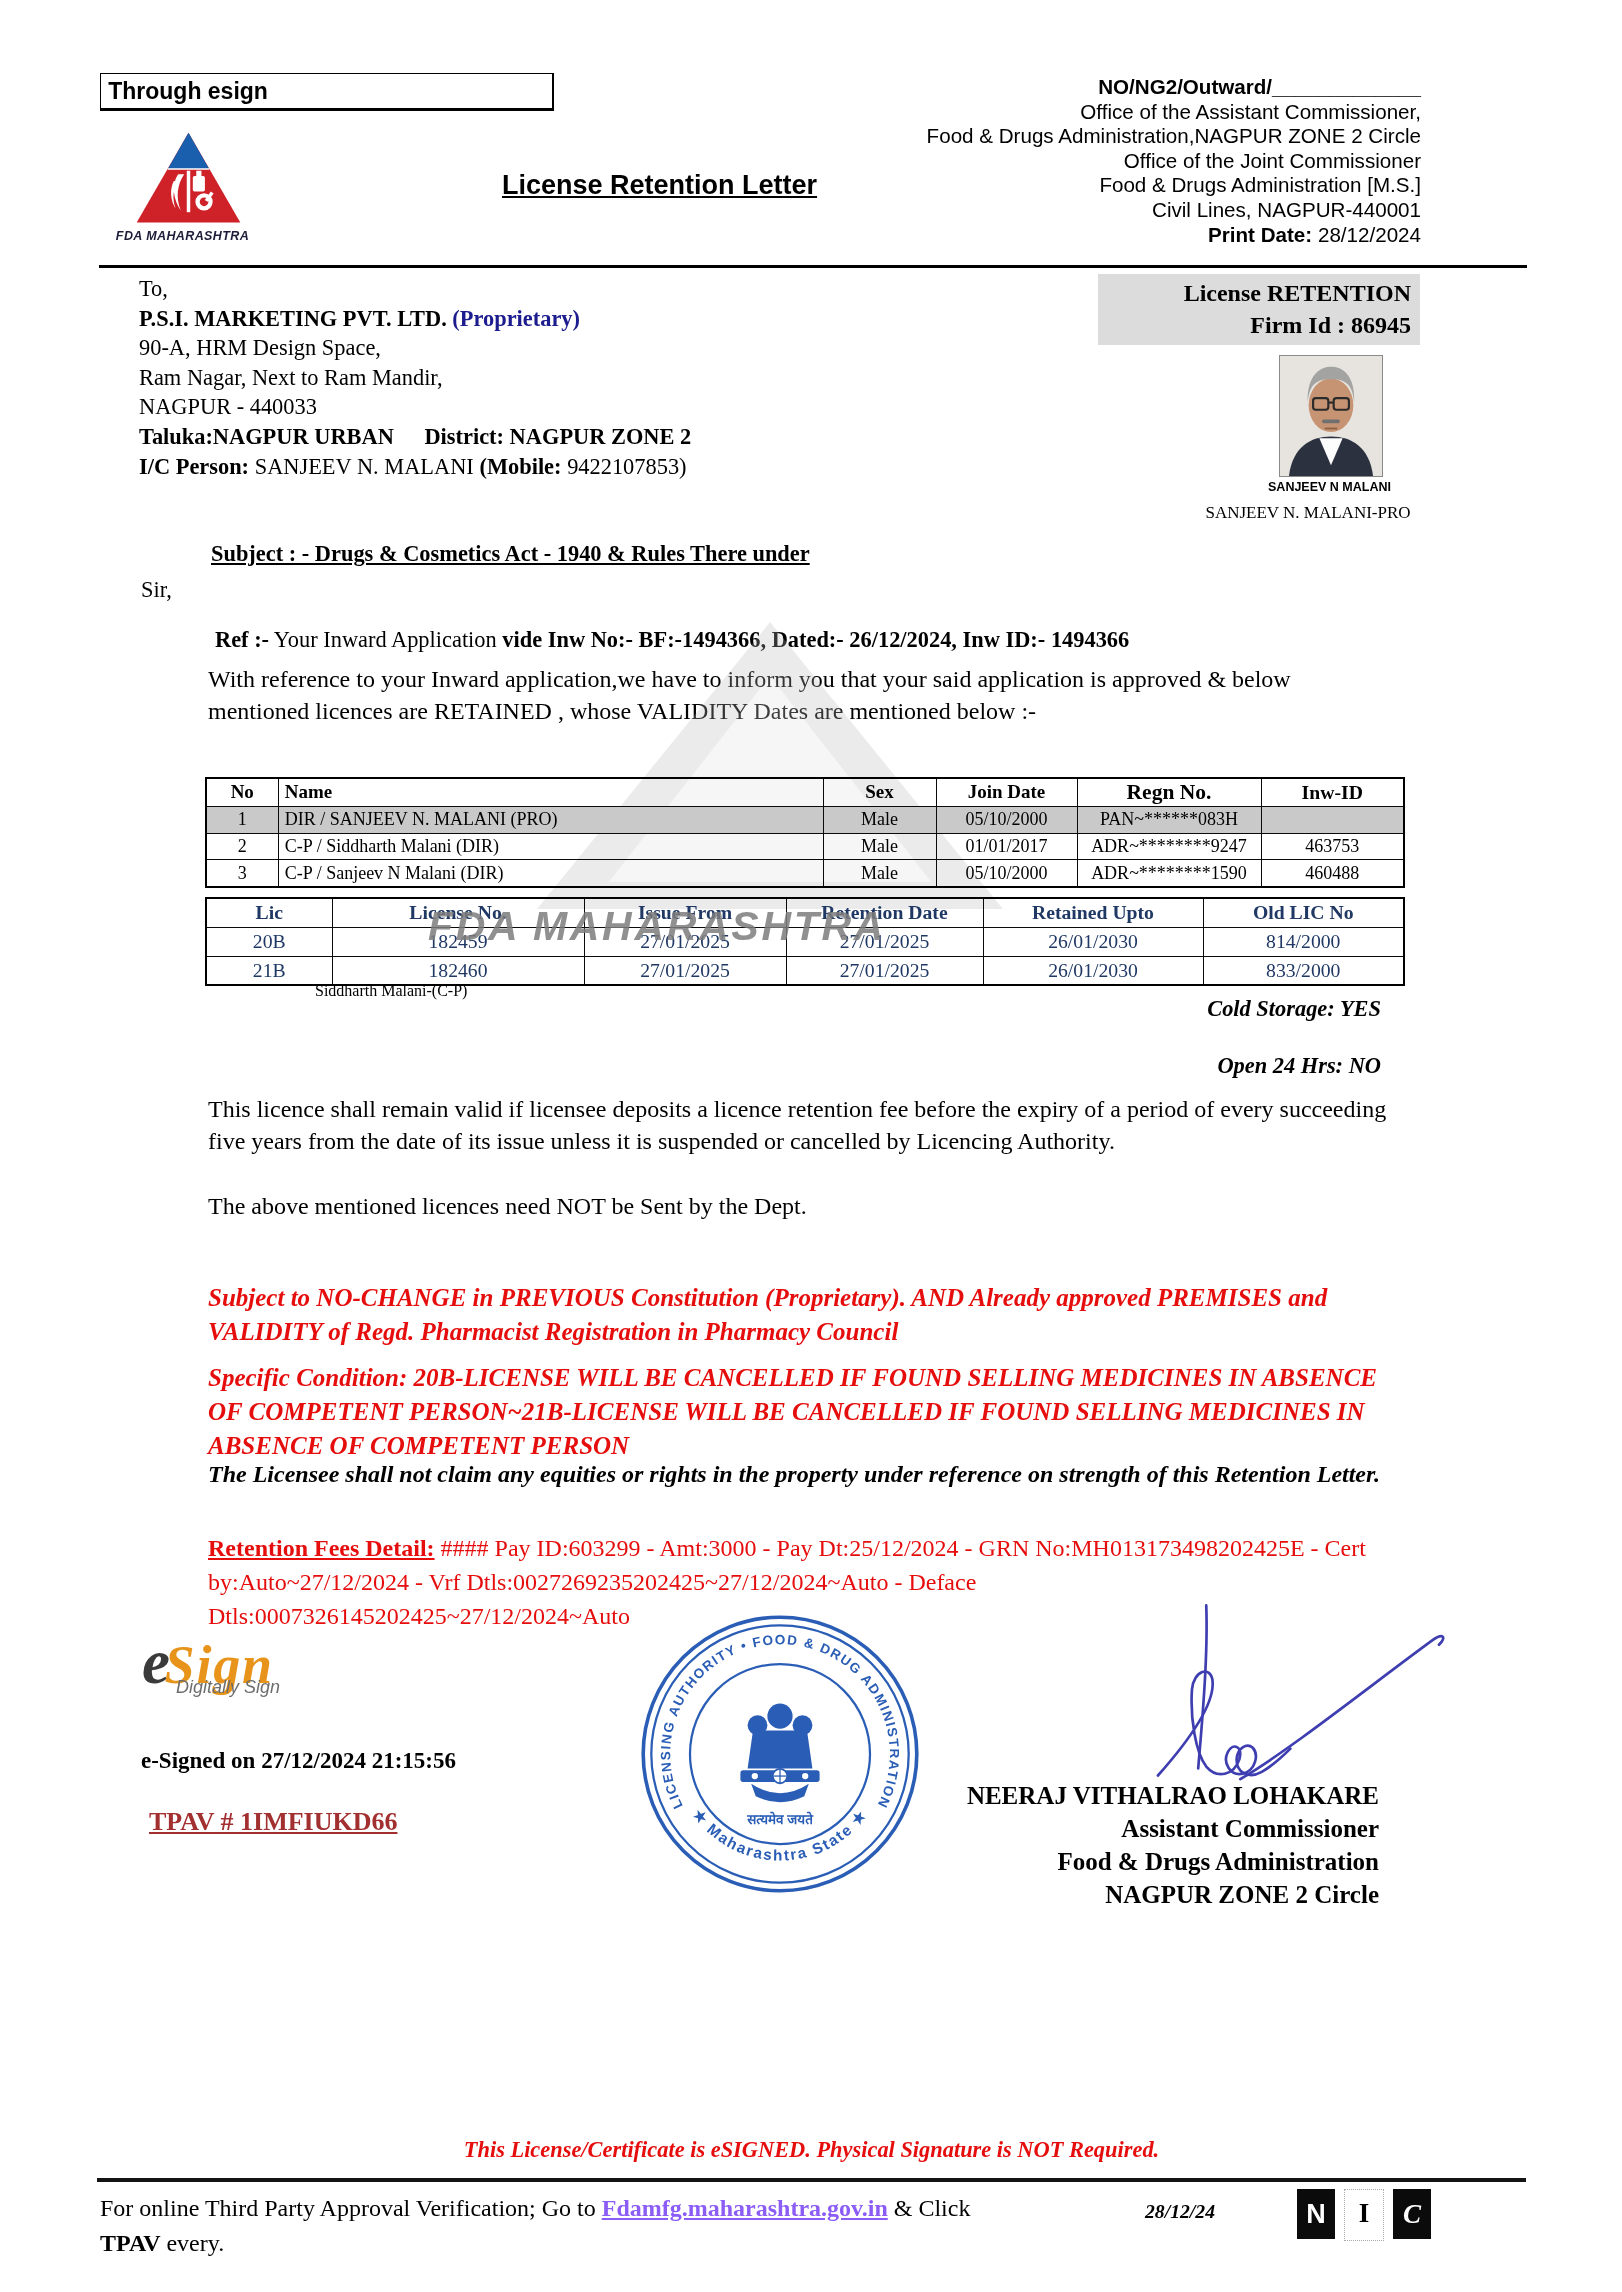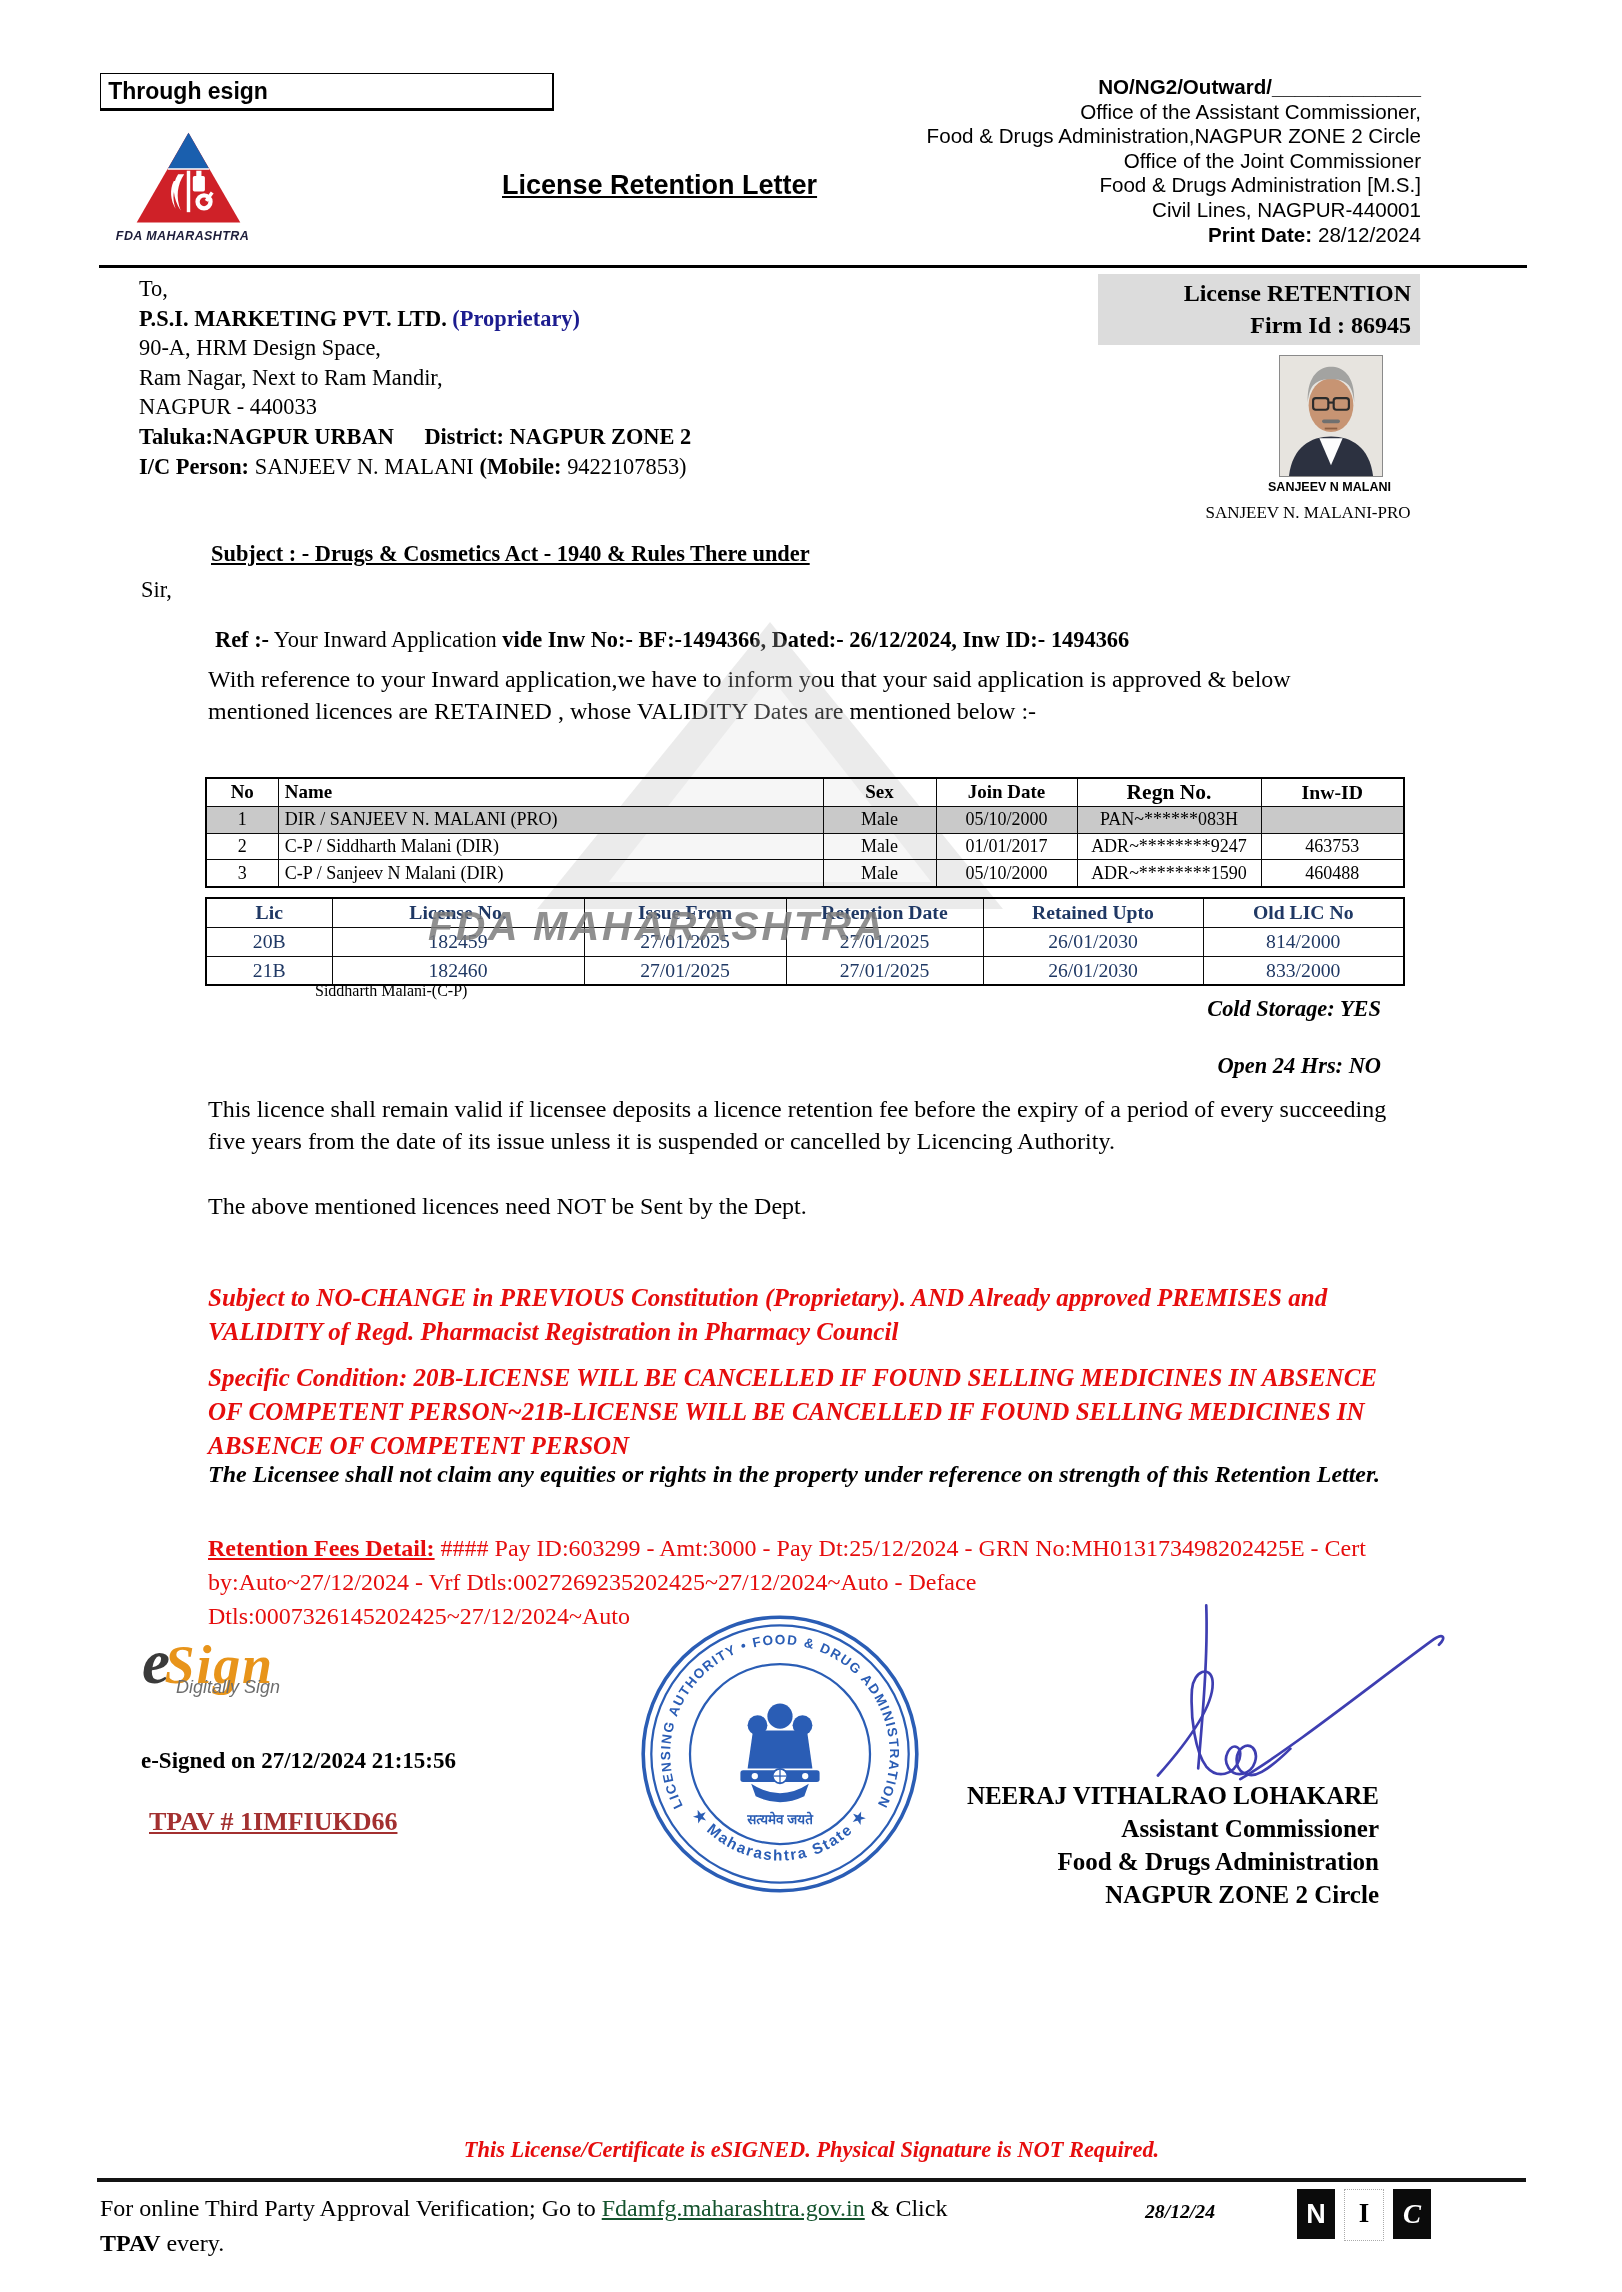--- a/index.html
+++ b/index.html
@@ -89,21 +89,21 @@
   .tpav{left:149px;top:1807px;font-weight:bold;font-size:26px;color:#a33030;text-decoration:underline;text-align:right;}
 
   .stamp{left:636px;top:1610px;width:288px;height:288px;}
   .signature{left:1106px;top:1600px;width:367px;height:206px;}
   .signatory{right:244px;top:1779px;text-align:right;font-weight:bold;font-size:25px;line-height:33px;}
 
   .esigned-note{left:0;top:2137px;width:1623px;text-align:center;color:#e60d0d;
                 font-weight:bold;font-style:italic;font-size:22.4px;}
   .bottom-rule{left:97px;top:2178px;width:1429px;height:3.6px;background:#141414;}
   .footer-text{left:100px;top:2191px;width:1057px;font-size:24px;line-height:35px;}
-  .footer-text .flink{font-weight:normal;text-decoration:underline;color:#14532d;}
+  .footer-text .flink{font-weight:bold;text-decoration:underline;color:#8b5cf6;}
   .footer-date{left:1145px;top:2200px;font-weight:bold;font-style:italic;font-size:19.7px;}
   .nic{left:1297px;top:2189px;display:flex;gap:9px;}
   .nic span{display:inline-block;width:38px;height:50px;text-align:center;line-height:50px;
             font-size:27px;font-weight:bold;}
   .nic .dark{background:#0b0b0b;color:#fff;font-family:"Liberation Sans",sans-serif;}
   .nic .light{background:#fff;color:#000;border:1.8px dotted #aaa;line-height:47px;
               font-family:"Liberation Serif",serif;}
   .nic .it{font-style:italic;font-family:"Liberation Serif",serif;}
 </style>
 </head>

